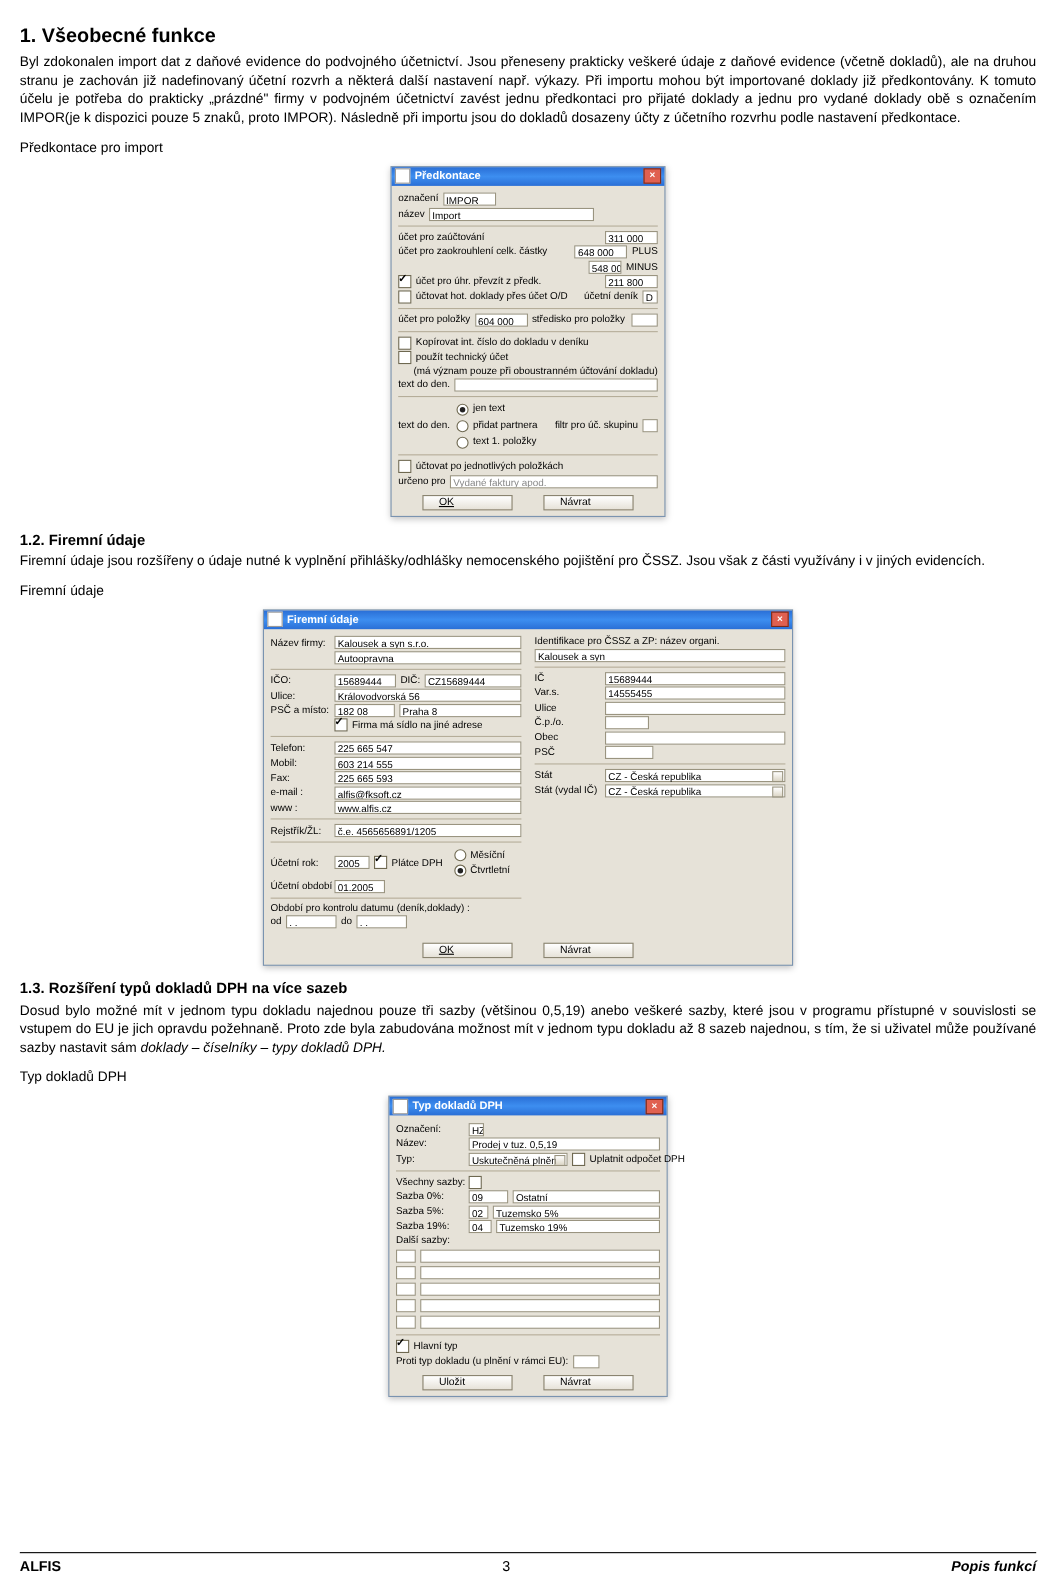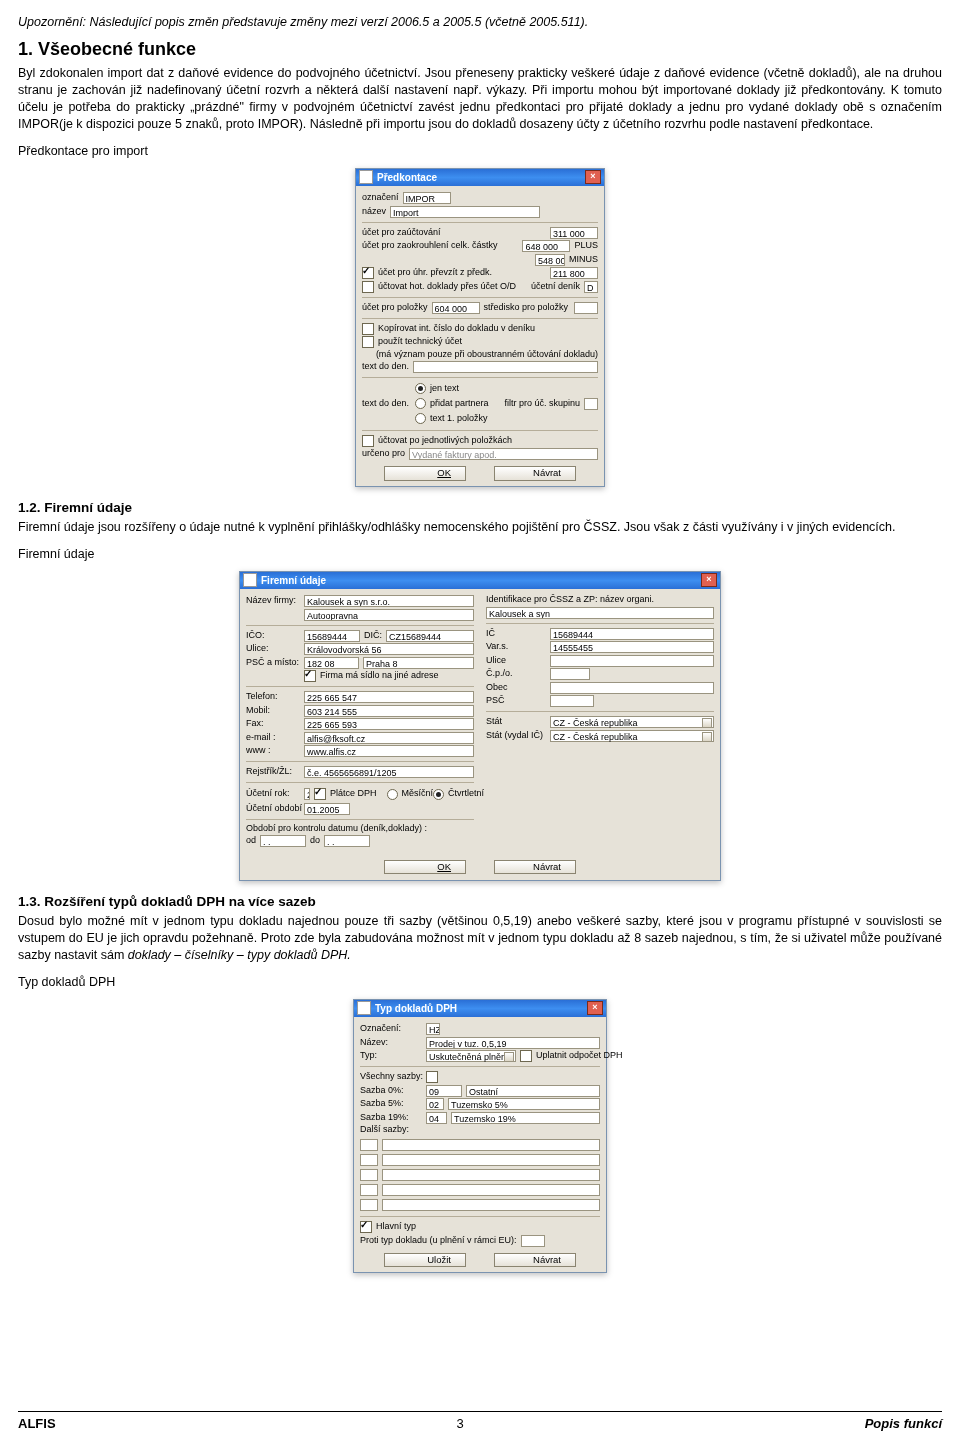--- a/index.html
+++ b/index.html
@@ -20,21 +20,21 @@
   .lbl{min-width:0}
   .inp{border:1px solid #9a9480;background:#ffffff;height:12px;padding:0 2px;box-sizing:border-box;font-size:9px;line-height:12px;display:inline-block;overflow:hidden}
   .sel{border:1px solid #9a9480;background:#fff;height:12px;padding:0 10px 0 2px;box-sizing:border-box;position:relative;display:inline-block;font-size:9px;line-height:12px}
   .sel:after{content:"";position:absolute;right:1px;top:1px;width:8px;height:8px;border:1px solid #9a9480;background:linear-gradient(#fff,#dcd6c6);}
   .chk{width:10px;height:10px;border:1px solid #6e6850;background:#fff;display:inline-block;flex-shrink:0;position:relative}
   .chk.checked:after{content:"✓";position:absolute;left:-1px;top:-3px;font-size:10px;font-weight:bold}
   .rad{width:9px;height:9px;border:1px solid #6e6850;border-radius:50%;background:#fff;display:inline-block;flex-shrink:0;position:relative}
   .rad.on:after{content:"";position:absolute;left:2px;top:2px;width:5px;height:5px;border-radius:50%;background:#222}
   .hr{border:0;border-top:1px solid #b5ad99;margin:4px 0}
   .btnrow{display:flex;justify-content:center;gap:28px;margin-top:6px}
-  .btn{border:1px solid #8a8470;background:linear-gradient(#fff,#e6e2d8);padding:1px 14px;font-size:9.5px;min-width:52px;text-align:right}
+  .btn{border:1px solid #8a8470;background:linear-gradient(#fff,#e6e2d8);padding:1px 14px;font-size:9.5px;min-width:52px;text-align:left}
   .boldi{font-weight:bold;font-style:italic}
   .italic{font-style:italic}
   
   .d1{width:248px}
   .d2{width:480px}
   .d3{width:252px}
   .d2 .body{display:flex;gap:12px}
   .col{flex:1;min-width:0}
   .col .row .lbl{width:54px;flex-shrink:0}
   .col.r .row .lbl{width:60px}
@@ -42,21 +42,20 @@
   .footer .left{font-weight:bold}
   .footer .center{flex:1;text-align:center;font-size:13px}
   .footer .right{font-weight:bold}
   .d3 .body .row .lbl{width:62px;flex-shrink:0}
   .tbl{display:flex;flex-direction:column;margin-top:2px}
 </style>
 </head>
 <body>
 
 <div class="page">
-  <div class="notice">Upozornění: Následující popis změn představuje změny mezi verzí 2006.5 a 2005.5 (včetně 2005.511).</div>
   <h1>1.  Všeobecné funkce</h1>
 
   <p><span>Byl zdokonalen import dat z daňové evidence do podvojného účetnictví. Jsou přeneseny prakticky veškeré údaje z daňové evidence (včetně dokladů), ale na druhou stranu je zachován již nadefinovaný účetní rozvrh a některá další nastavení např. výkazy. Při importu mohou být importované doklady již předkontovány. K tomuto účelu je potřeba do prakticky „prázdné" firmy v podvojném účetnictví zavést jednu předkontaci pro přijaté doklady a jednu pro vydané doklady obě s označením IMPOR(je k dispozici pouze 5 znaků, proto IMPOR). Následně při importu jsou do dokladů dosazeny účty z účetního rozvrhu podle nastavení předkontace.</span></p>
 
   <div class="label-left">Předkontace pro import</div>
 
   <div class="figure">
     <div class="dialog d1">
       <div class="titlebar">
         <span class="ico"></span>
@@ -226,21 +225,21 @@
           <div class="row">
               <span class="lbl">Rejstřík/ŽL:</span>
               <span class="inp" style="flex:1">č.e. 4565656891/1205</span>
             </div>
           <hr class="hr">
           <div class="row">
               <span class="lbl">Účetní rok:</span>
               <span class="inp" style="width:32px">2005</span>
               <span class="chk checked"></span>
               <span>Plátce DPH</span>
-            <span style="display:flex;flex-direction:row;gap:0;margin-left:6px">
+            <span style="display:flex;flex-direction:column;gap:0;margin-left:6px">
               <span class="row">
                   <span class="rad"></span>
                   <span>Měsíční</span>
                 </span>
               <span class="row">
                   <span class="rad on"></span>
                   <span>Čtvrtletní</span>
                 </span>
             </span>
           </div>

